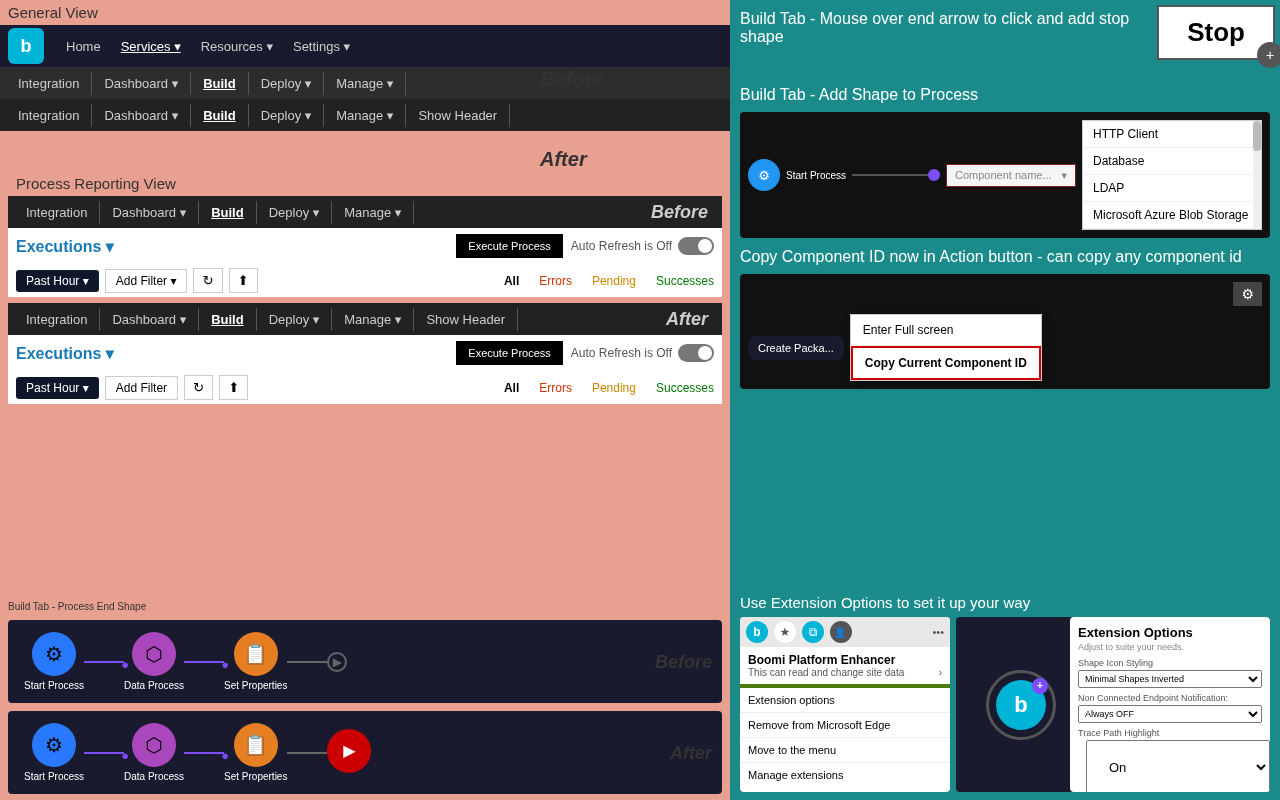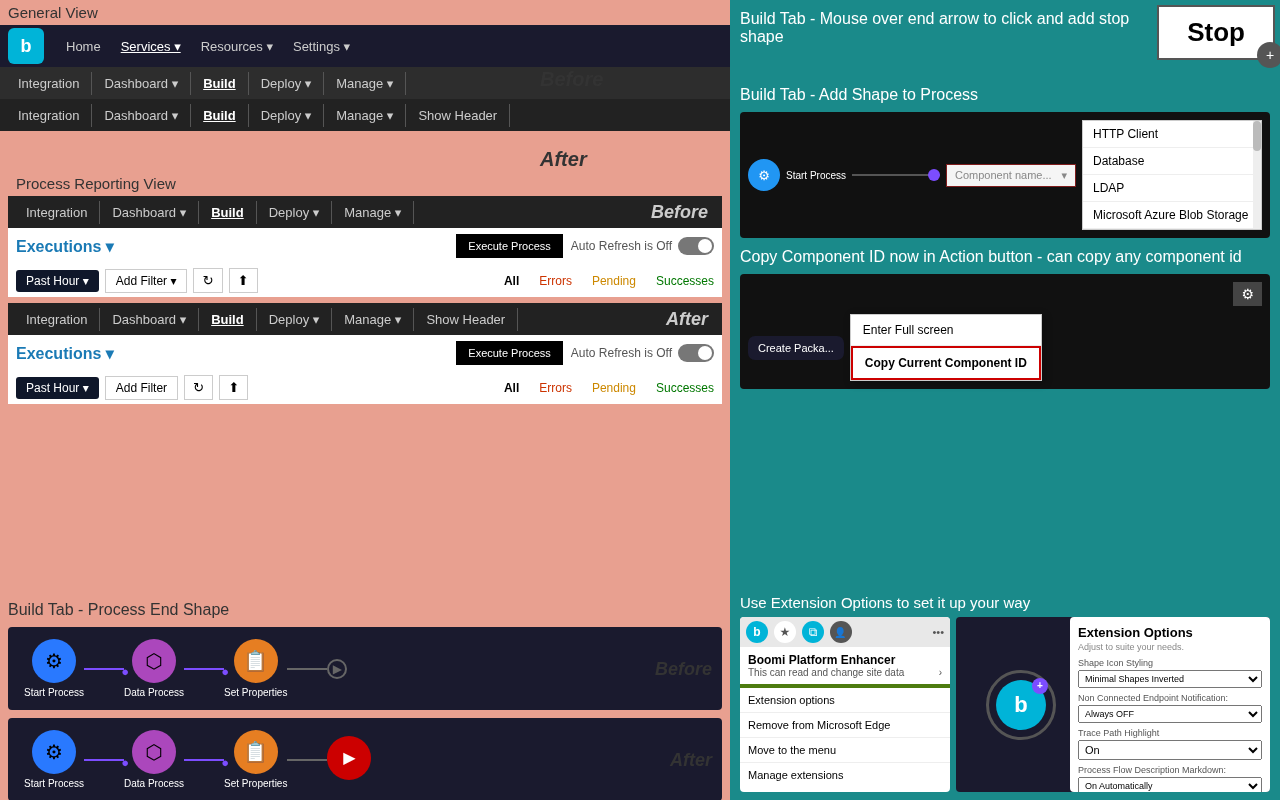--- a/index.html
+++ b/index.html
@@ -175,21 +175,21 @@
       display: flex;
       gap: 20px;
       font-size: 12px;
       color: #555;
     }
     .filter-tab.active { color: #000; font-weight: bold; }
     .filter-tab.error { color: #cc3300; }
     .filter-tab.pending { color: #cc8800; }
     .filter-tab.success { color: #007700; }
     .build-section-title {
-      font-size: 16px;
+      font-size: 10px;
       font-weight: normal;
       color: #333;
       margin-bottom: 8px;
     }
     .process-flow {
       background: #1a1a2e;
       border-radius: 4px;
       padding: 12px 16px;
       display: flex;
       align-items: center;
@@ -528,21 +528,21 @@
           <select style="width:100%; font-size:9px; margin-bottom:5px; padding:2px;">
             <option>Minimal Shapes Inverted</option>
           </select>
 
           <div style="font-size:9px; color:#555; margin-bottom:2px;">Non Connected Endpoint Notification:</div>
           <select style="width:100%; font-size:9px; margin-bottom:5px; padding:2px;">
             <option>Always OFF</option>
           </select>
 
           <div style="font-size:9px; color:#555; margin-bottom:2px;">Trace Path Highlight</div>
-          <select style="width:100%; font-size:11px; margin-bottom:5px; padding:2px;">
+          <select style="width:100%; font-size:13px; margin-bottom:5px; padding:18px;margin-left:8px;">
             <option>On</option>
           </select>
 
           <div style="font-size:9px; color:#555; margin-bottom:2px;">Process Flow Description Markdown:</div>
           <select style="width:100%; font-size:9px; margin-bottom:5px; padding:2px;">
             <option>On Automatically</option>
           </select>
 
           
           

